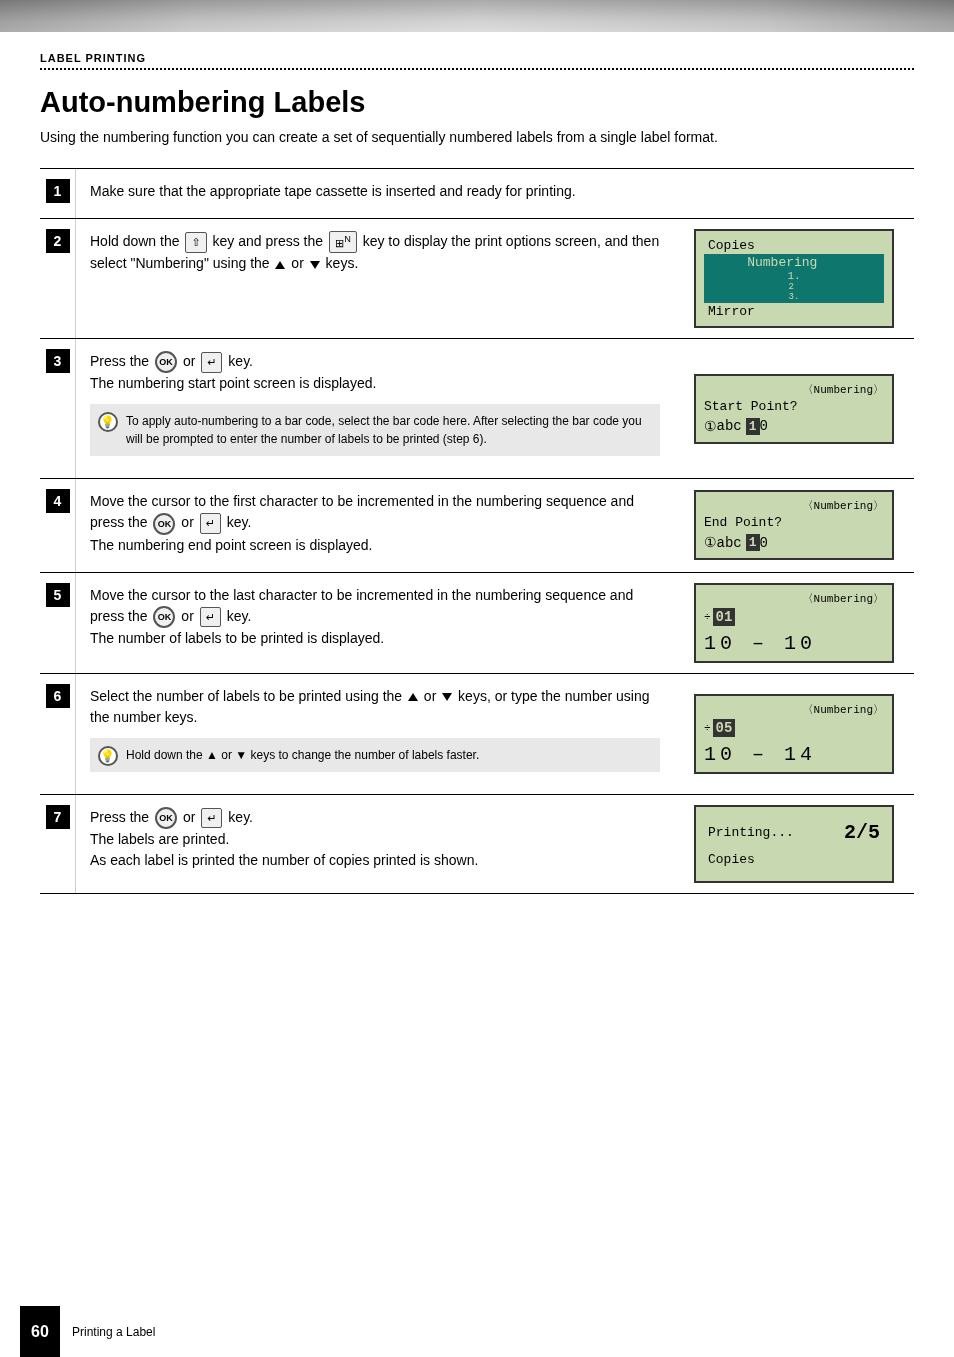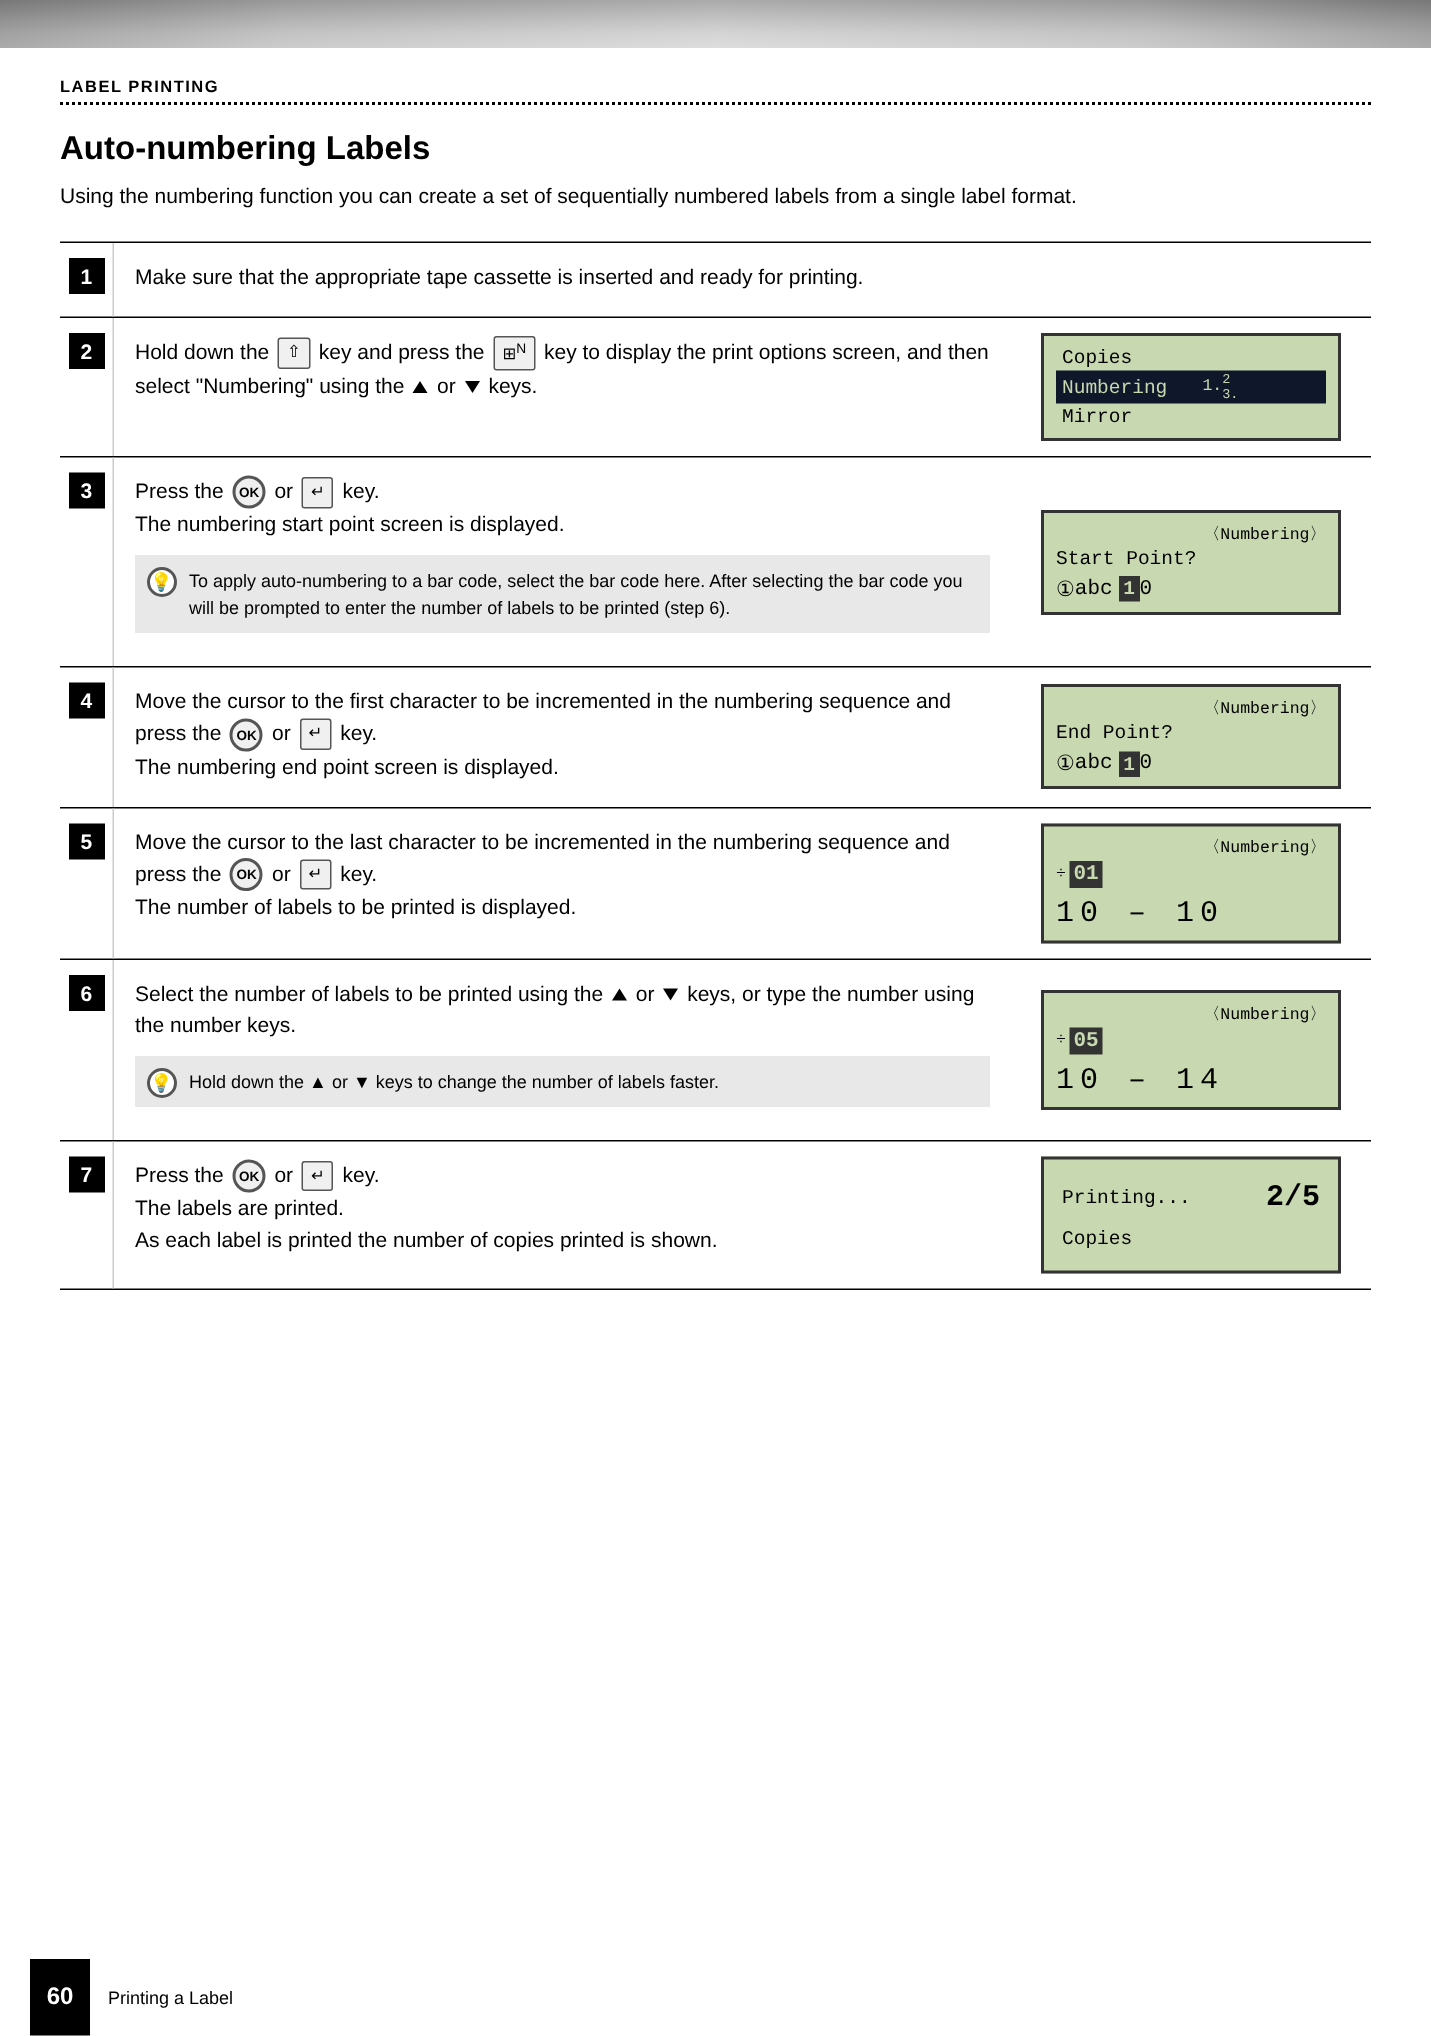--- a/index.html
+++ b/index.html
@@ -40,21 +40,21 @@
       margin-bottom: 4px;
     }
 
     .dots-line {
       border: none;
       border-top: 2px dotted #000;
       margin-bottom: 16px;
     }
 
     .page-title {
-      font-size: 22px;
+      font-size: 29px;
       font-weight: bold;
       margin-bottom: 8px;
     }
 
     .page-description {
       font-size: 14px;
       color: #000;
       margin-bottom: 20px;
       line-height: 1.5;
     }
@@ -131,23 +131,24 @@
       font-style: normal;
     }
 
     .lcd-row {
       display: flex;
       align-items: center;
       padding: 1px 0;
     }
 
     .lcd-row.selected {
-      background: #0f172a;
+      background: #0f766e;
       color: #c8d8b0;
       padding: 1px 4px;
+      flex-direction: column;
     }
 
     .lcd-row.normal {
       padding: 1px 4px;
     }
 
     .lcd-highlighted {
       background: #333;
       color: #c8d8b0;
       padding: 1px 3px;

